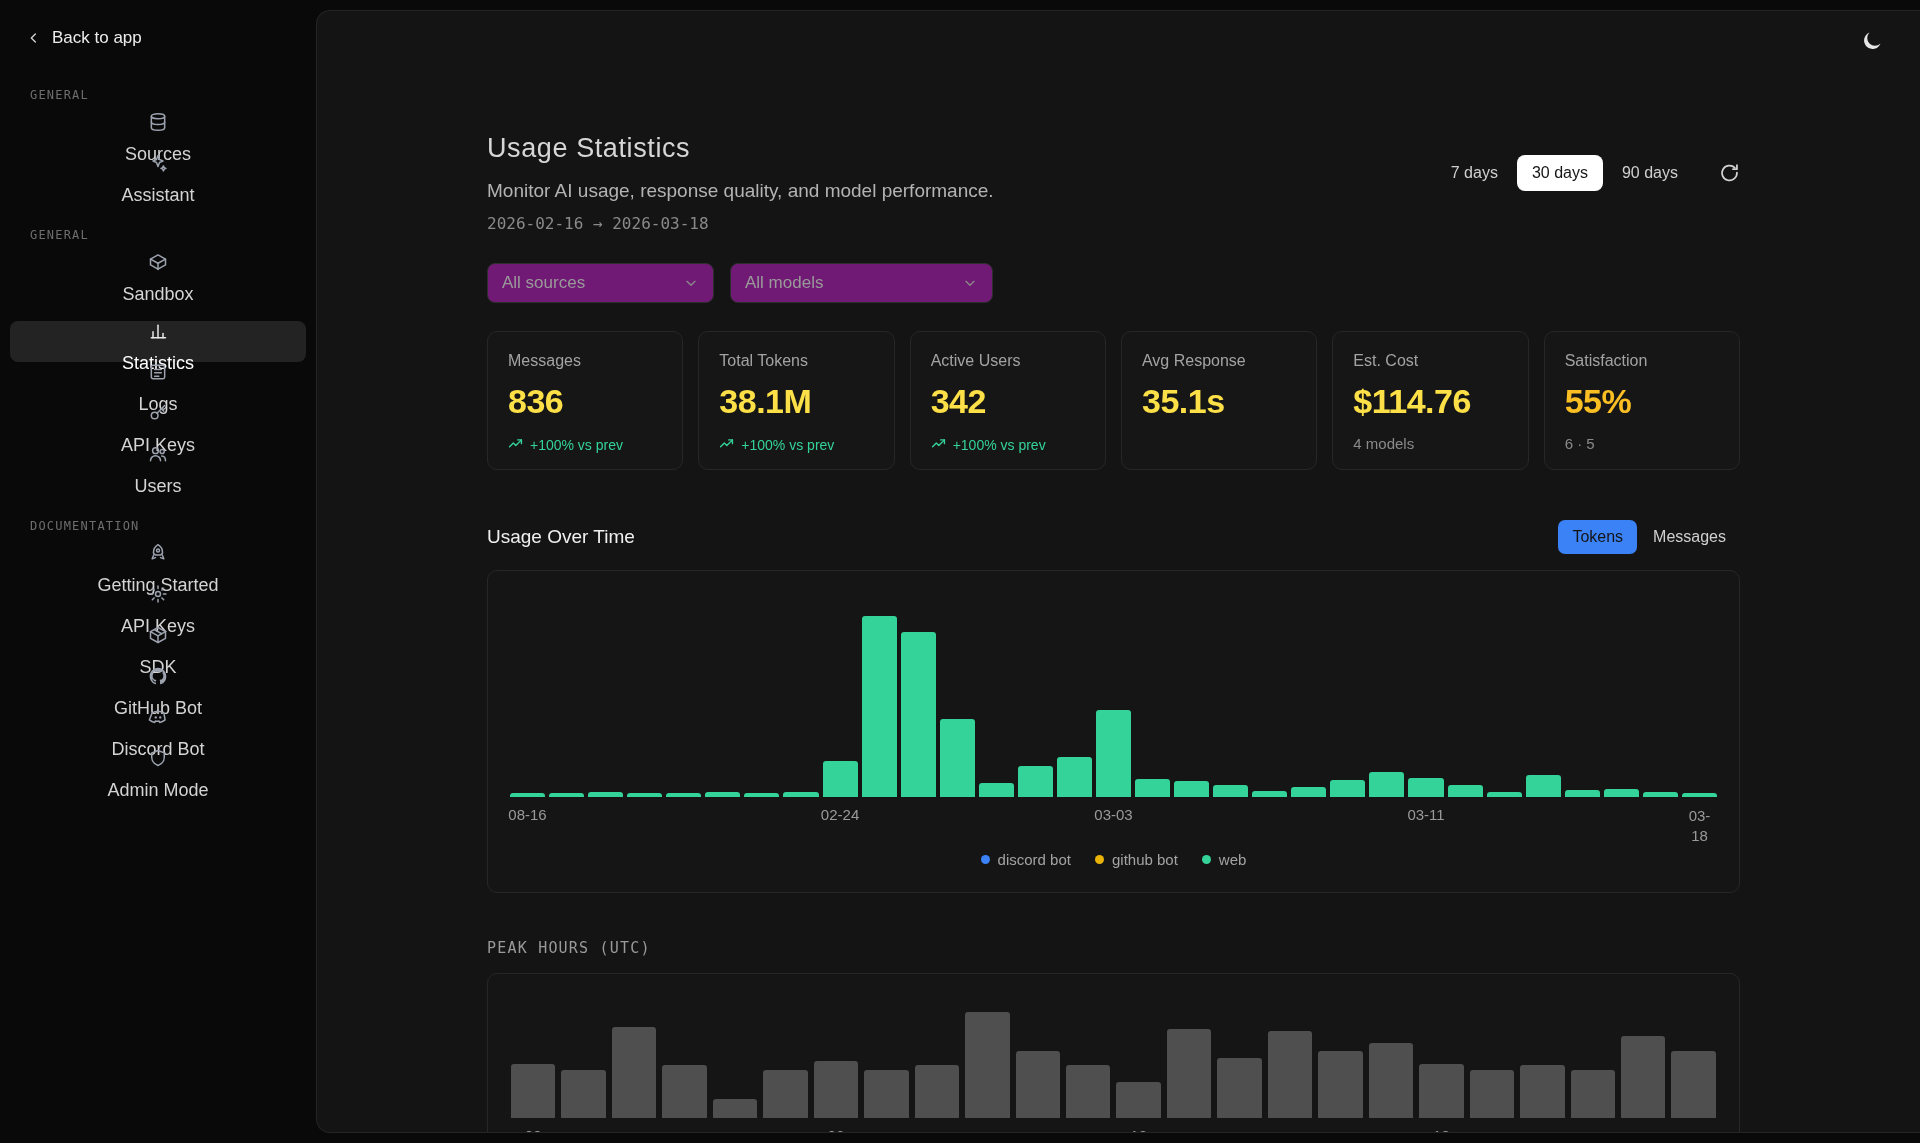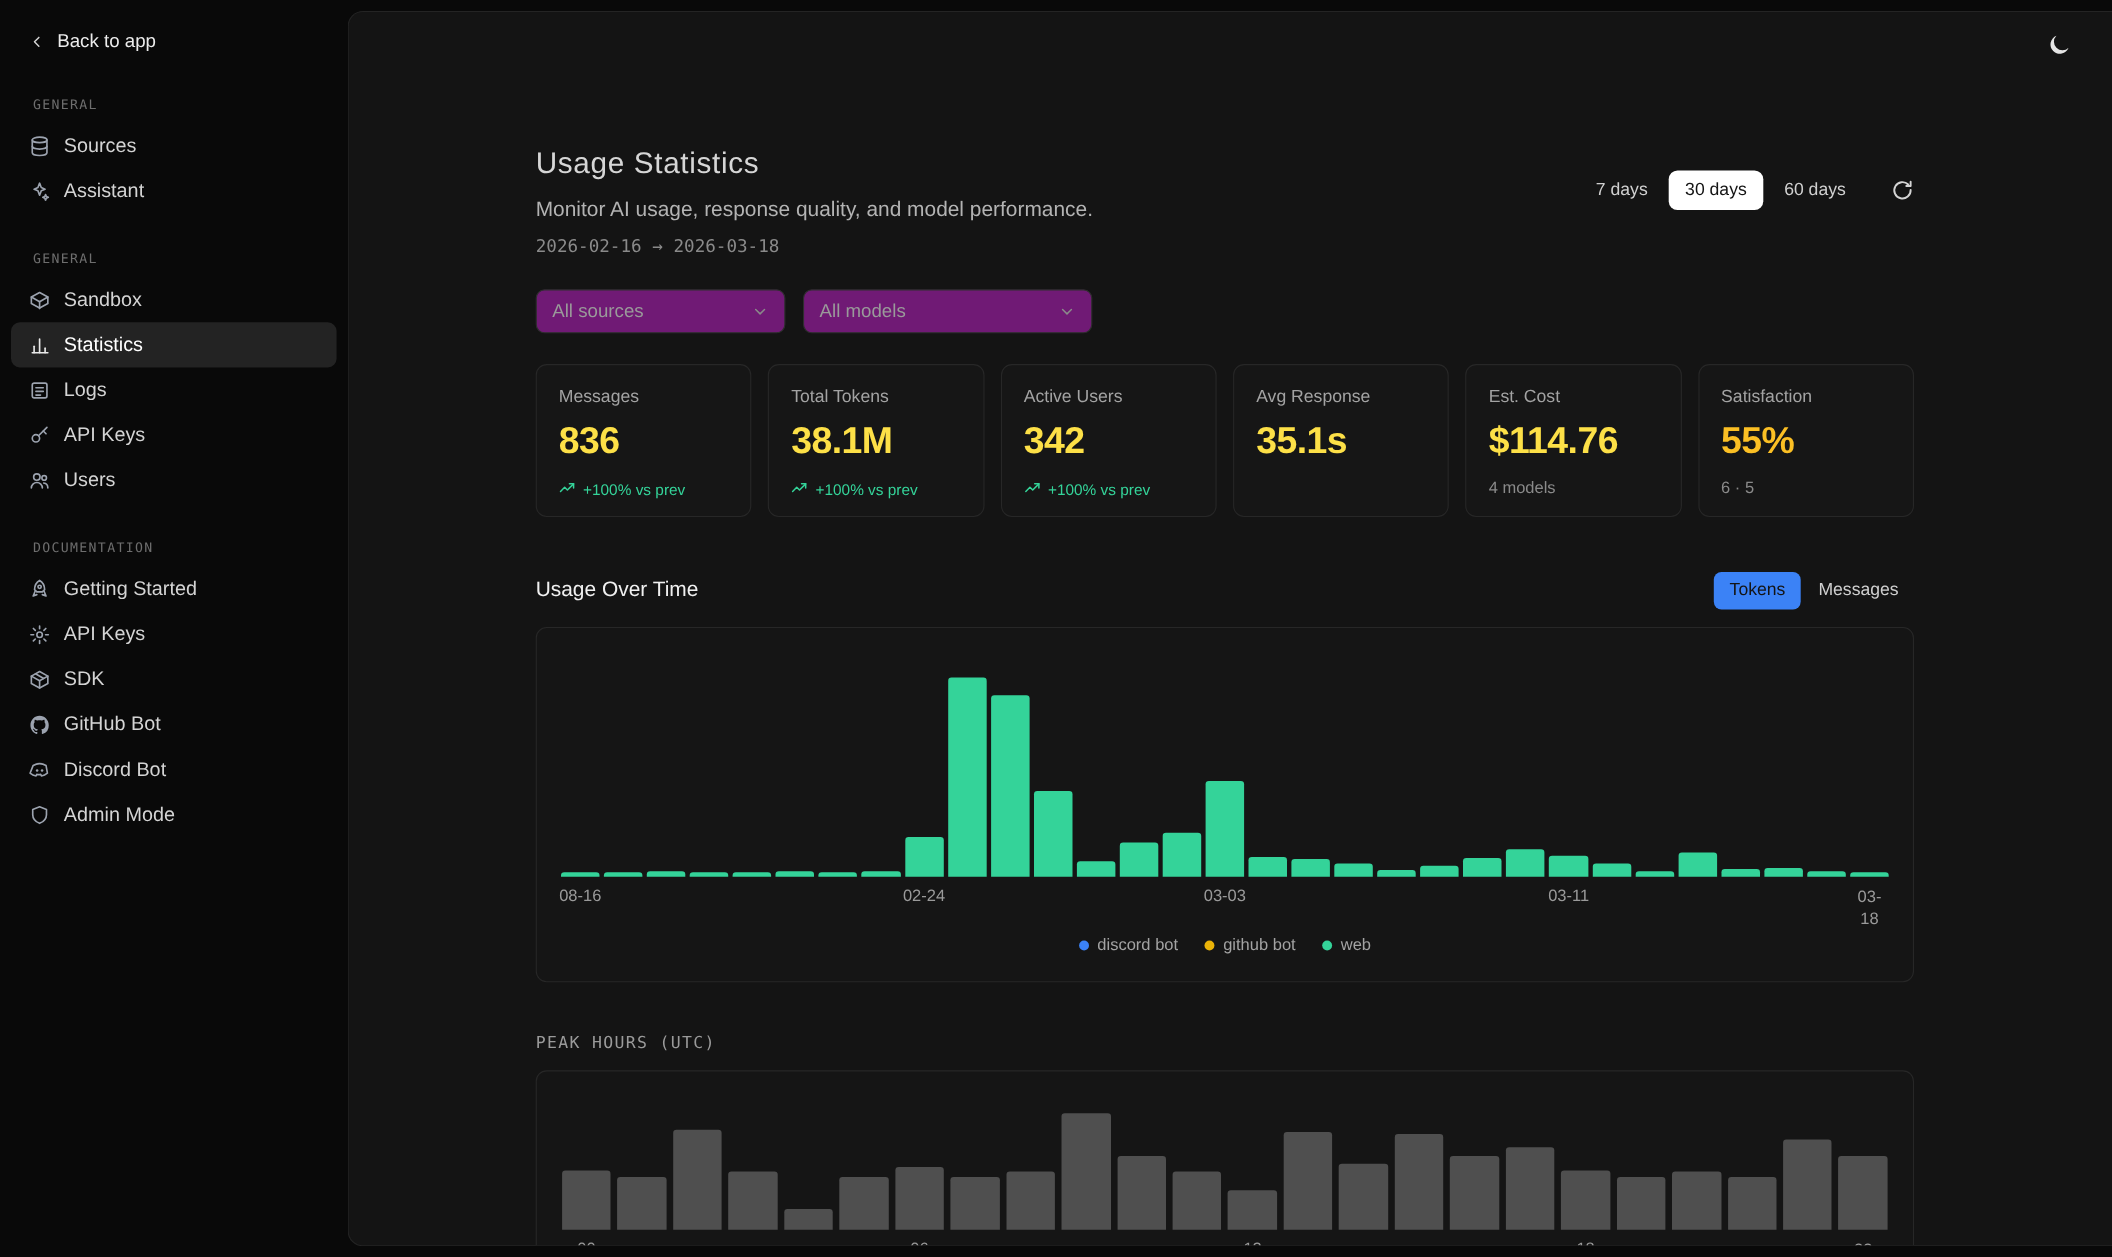--- a/index.html
+++ b/index.html
@@ -23,23 +23,23 @@
   }
   .back-row svg { width:16px; height:16px; stroke:#d4d4d4; }
   .section-label {
     font-family:"DejaVu Sans Mono", monospace;
     font-size:12px; letter-spacing:1.2px; color:#6e6e6e;
     padding:0 30px; margin:34px 0 10px;
   }
   .side-item {
     display:flex; align-items:center; gap:12px;
     height:41px; margin:0 10px; padding:0 16px;
-    border-radius:8px; font-size:18px; color:#d4d4d4; cursor:pointer;
-  }
-  .side-item.active { background:#232323; color:#ffffff; }
+    border-radius:8px; font-size:18px; color:#d4d4d4; cursor:pointer;flex-direction:column;
+  }
+  .side-item.active { background:#232323; color:#ffffff;margin-top:28px; }
   .side-item .icon { width:20px; height:20px; display:inline-flex; }
   .side-item .icon svg { width:20px; height:20px; stroke:#9ca3af; fill:none; }
   .side-item.active .icon svg { stroke:#e8e8e8; }
   .side-item .icon svg .fillpart { fill:#9ca3af; stroke:none; }
 
   
   main {
     position:absolute; left:316px; top:10px; right:0; bottom:10px;
     background:#141414; border:1px solid #242424; border-right:none;
     border-radius:14px 0 0 14px; overflow:hidden;
@@ -281,21 +281,21 @@
     <div class="header-row">
       <div class="header-left">
         <h1 class="page-title">Usage Statistics</h1>
         <p class="page-subtitle">Monitor AI usage, response quality, and model performance.</p>
         <p class="date-range">2026-02-16 → 2026-03-18</p>
       </div>
       <div class="header-right">
         <div class="range-group" id="range-group">
             <button class="range-btn">7 days</button>
             <button class="range-btn active">30 days</button>
-            <button class="range-btn">60 days</button>
+            <button class="range-btn">90 days</button>
           </div>
         <button class="refresh-btn">
           <svg viewBox="0 0 24 24" stroke-width="2" stroke-linecap="round" stroke-linejoin="round">
               <path d="M20.5 11a8.5 8.5 0 1 1-2.5-5.6"></path>
               <polyline points="20.5 2.5 20.5 7 16 7"></polyline>
             </svg>
         </button>
       </div>
     </div>
 

